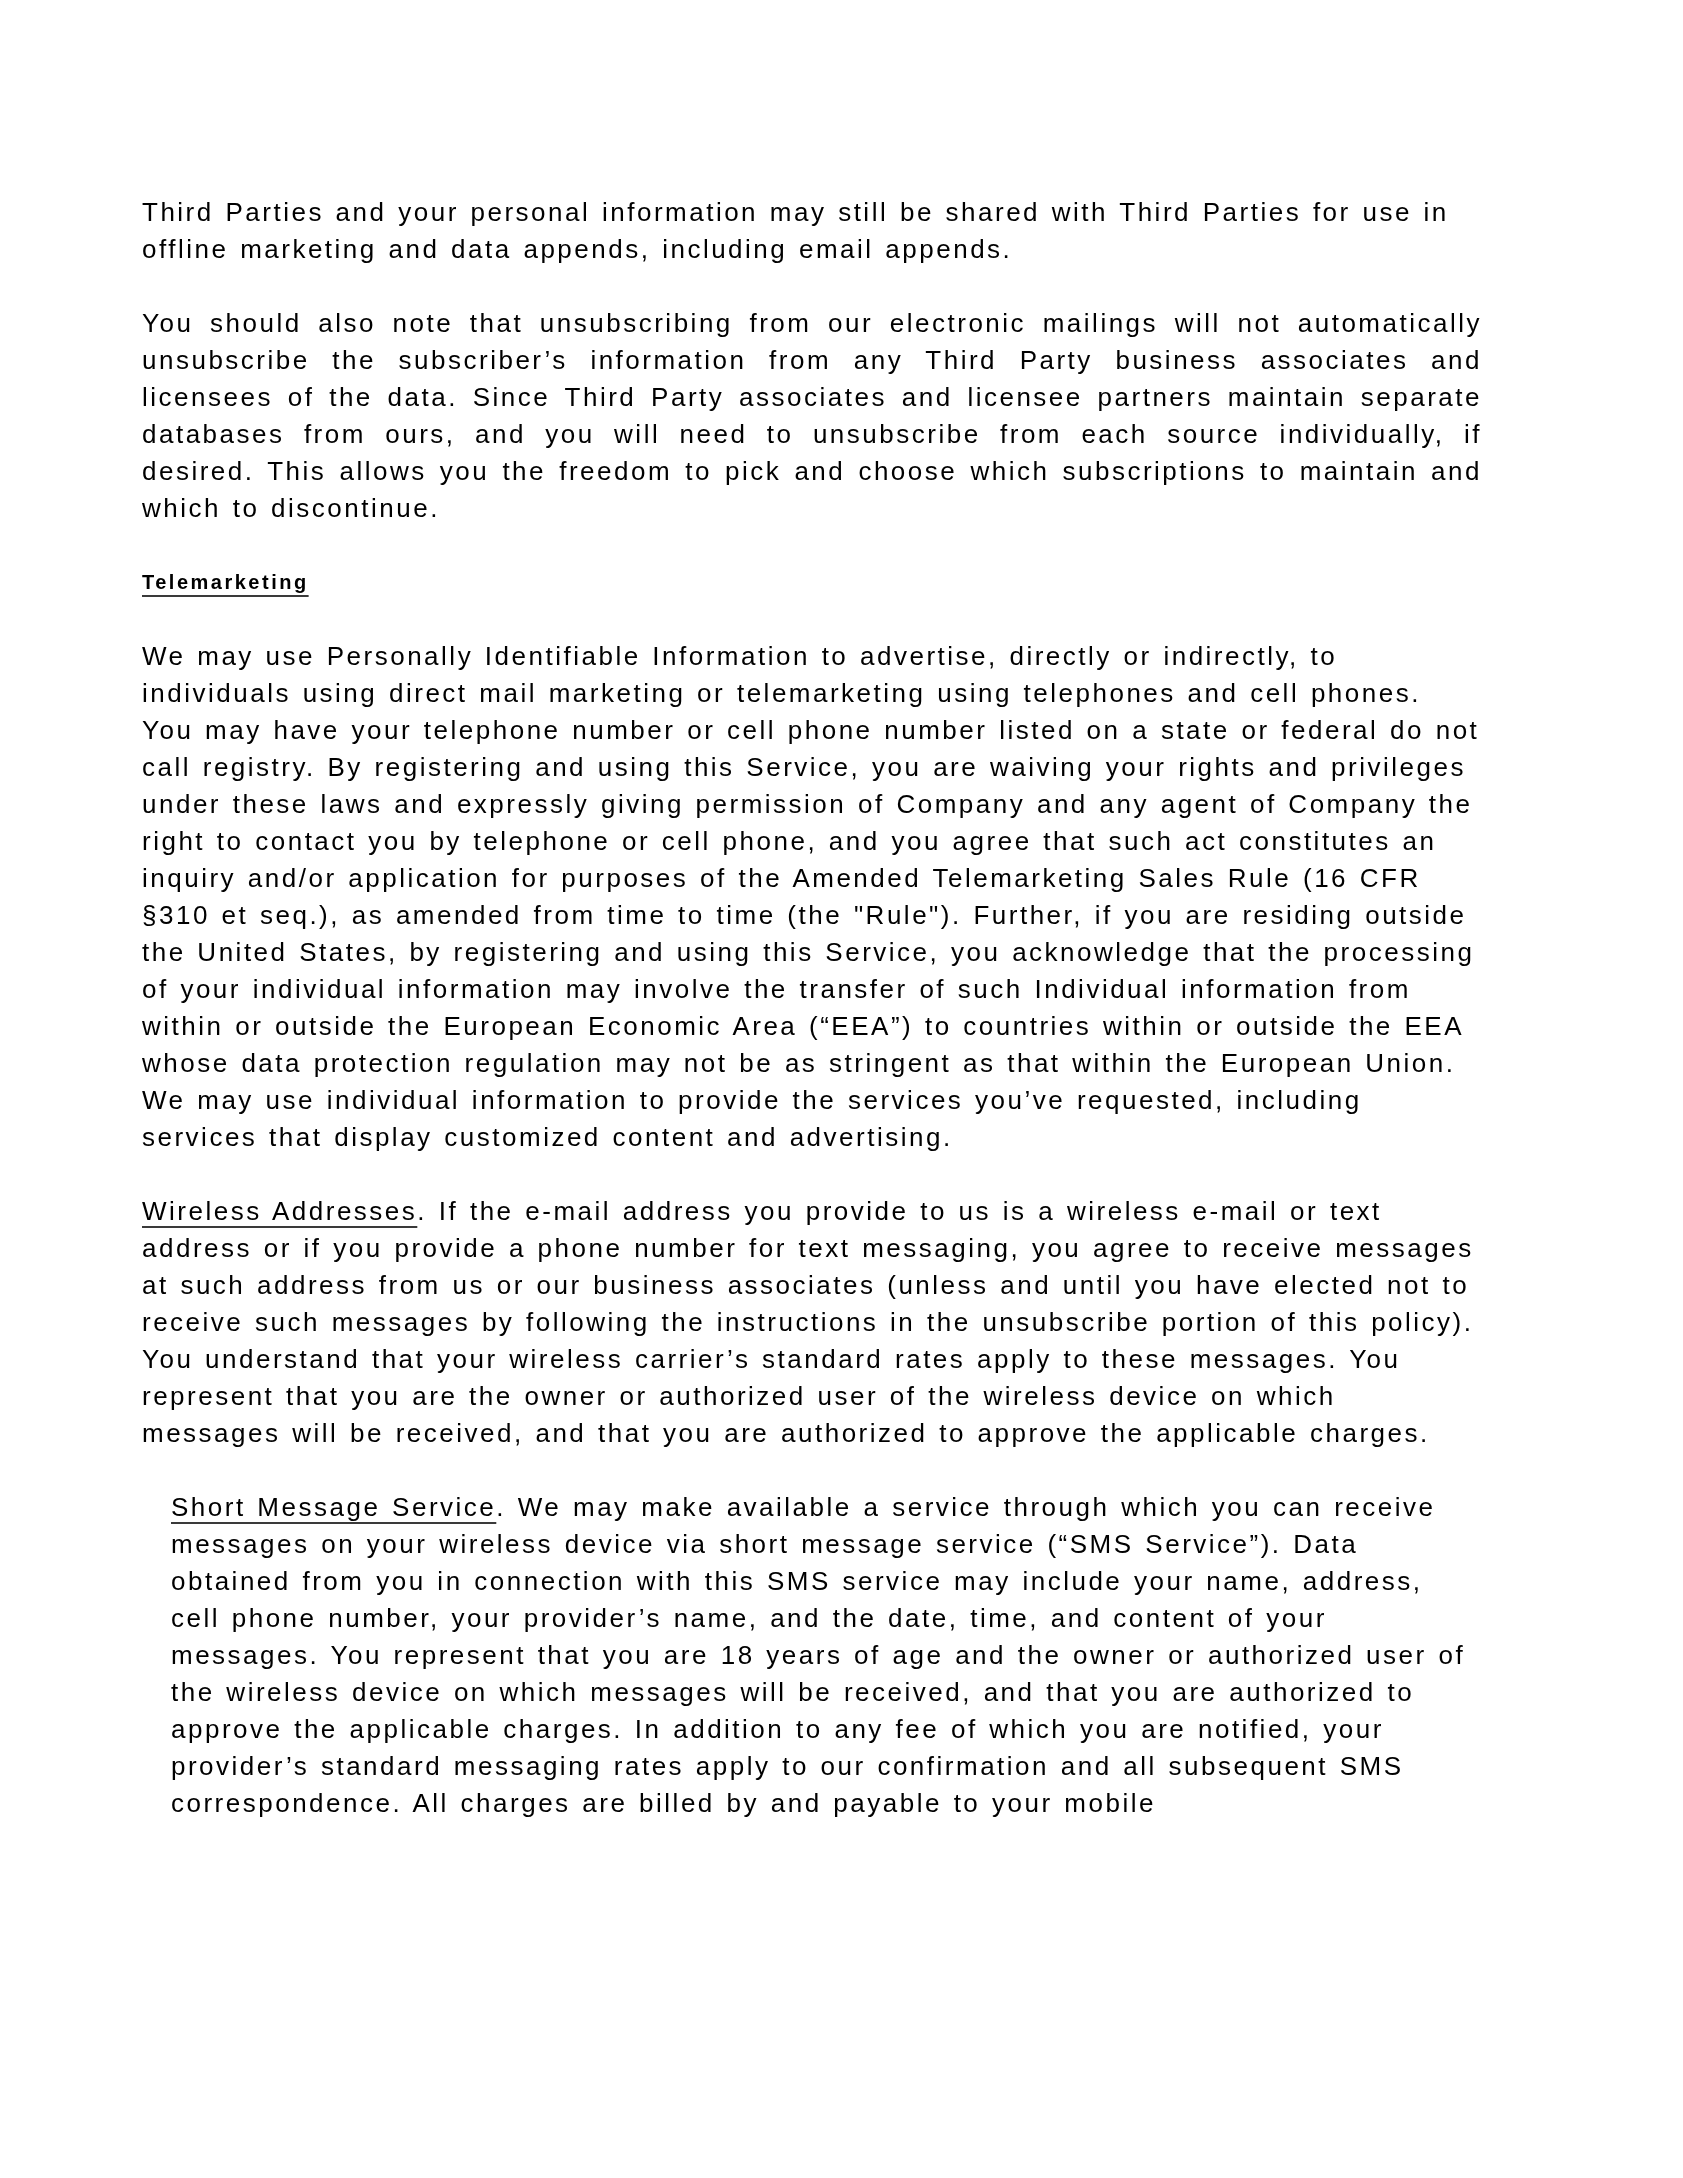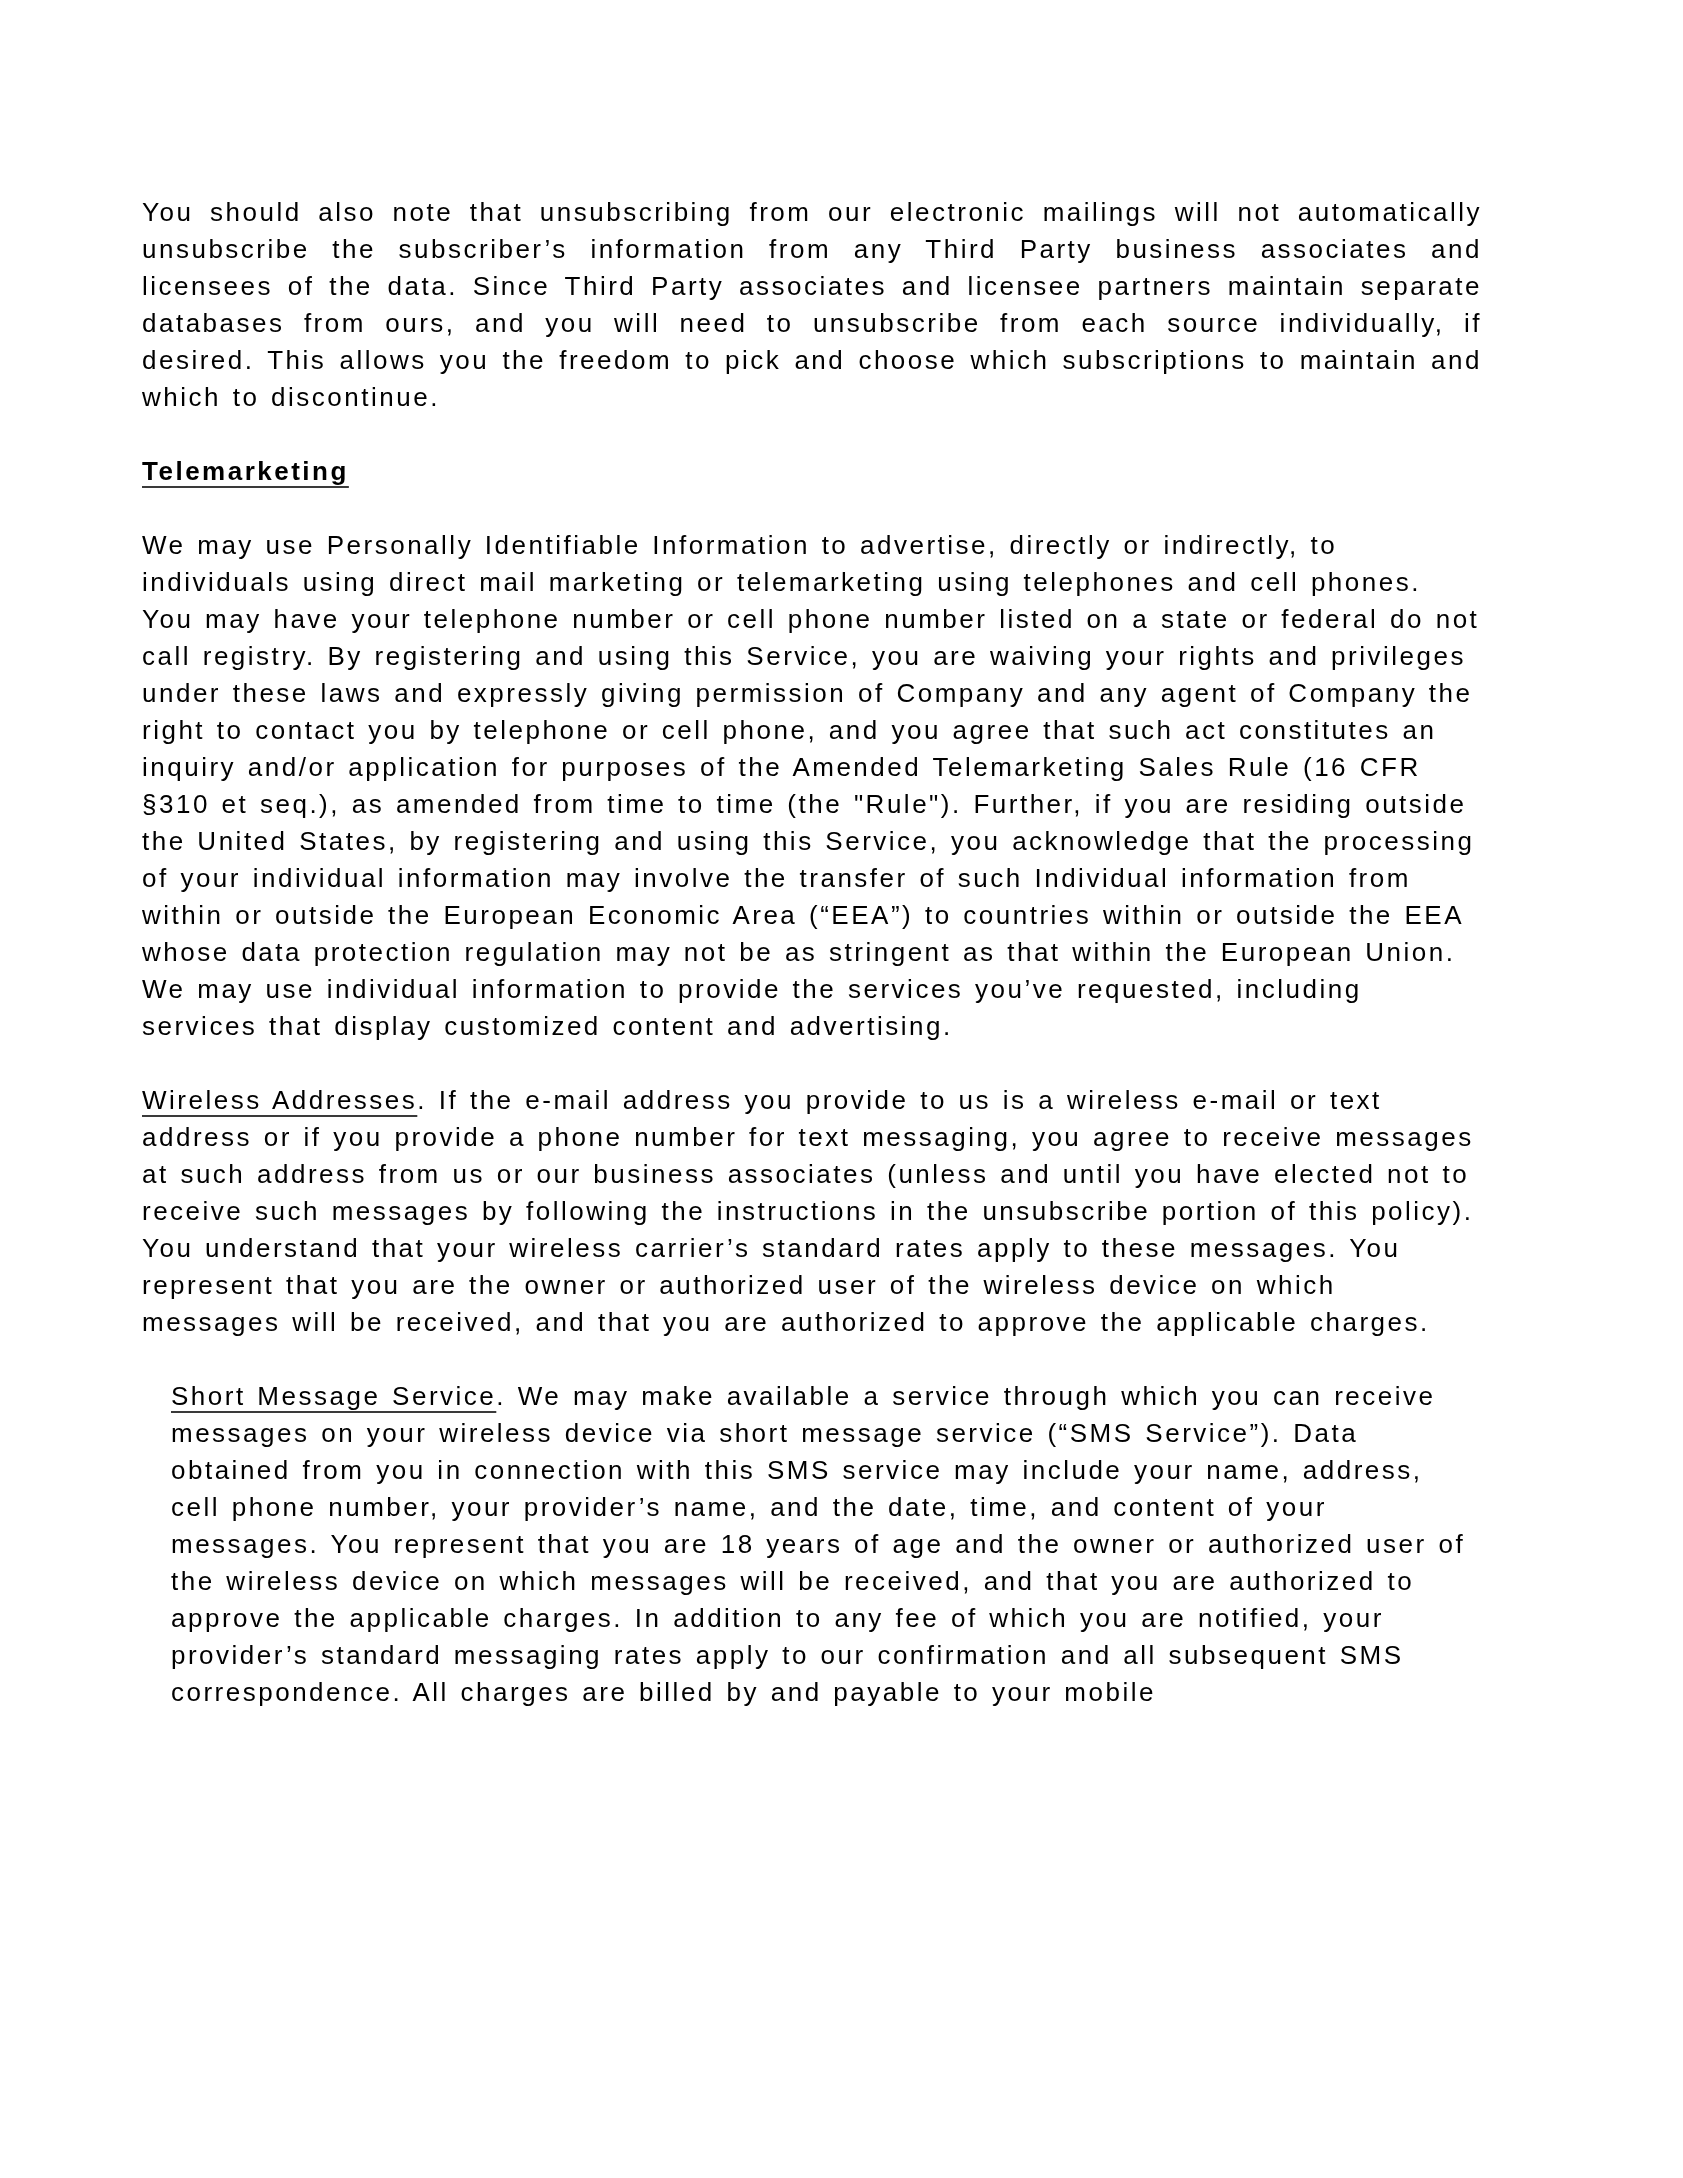--- a/index.html
+++ b/index.html
@@ -27,21 +27,21 @@
     word-spacing: 2px;
     text-align: left;
   }
   .para {
     margin: 0 0 37px 0;
   }
   .para.justify {
     text-align: justify;
   }
   .heading {
-    font-size: 26px;
+    font-size: 20px;
     line-height: 37px;
     font-weight: bold;
     margin: 0 0 37px 0;
   }
   .underline {
     text-decoration: underline;
     text-decoration-thickness: 2px;
     text-underline-offset: 6px;
     text-decoration-color: #3a3a3a;
   }
@@ -52,20 +52,21 @@
     margin-bottom: 0;
     margin-left: 29px;
   }
 </style>
 </head>
 <body>
 
 <main class="page">
   <section class="content">
 
+    <p class="para">Third Parties and your personal information may still be shared with Third Parties for use in offline marketing and data appends, including email appends.</p>
 
     <p class="para justify">You should also note that unsubscribing from our electronic mailings will not automatically unsubscribe the subscriber’s information from any Third Party business associates and licensees of the data. Since Third Party associates and licensee partners maintain separate databases from ours, and you will need to unsubscribe from each source individually, if desired. This allows you the freedom to pick and choose which subscriptions to maintain and which to discontinue.</p>
 
     <h2 class="heading"><span class="underline">Telemarketing</span></h2>
 
     <p class="para">We may use Personally Identifiable Information to advertise, directly or indirectly, to individuals using direct mail marketing or telemarketing using telephones and cell phones. You may have your telephone number or cell phone number listed on a state or federal do not call registry. By registering and using this Service, you are waiving your rights and privileges under these laws and expressly giving permission of Company and any agent of Company the right to contact you by telephone or cell phone, and you agree that such act constitutes an inquiry and/or application for purposes of the Amended Telemarketing Sales Rule (16 CFR §310 et seq.), as amended from time to time (the "Rule"). Further, if you are residing outside the United States, by registering and using this Service, you acknowledge that the processing of your individual information may involve the transfer of such Individual information from within or outside the European Economic Area (“EEA”) to countries within or outside the EEA whose data protection regulation may not be as stringent as that within the European Union. We may use individual information to provide the services you’ve requested, including services that display customized content and advertising.</p>
 
     <p class="para"><span class="lead"><span class="underline">Wireless Addresses</span><span>. </span></span><span>If the e-mail address you provide to us is a wireless e-mail or text address or if you provide a phone number for text messaging, you agree to receive messages at such address from us or our business associates (unless and until you have elected not to receive such messages by following the instructions in the unsubscribe portion of this policy). You understand that your wireless carrier’s standard rates apply to these messages. You represent that you are the owner or authorized user of the wireless device on which messages will be received, and that you are authorized to approve the applicable charges.</span></p>
 
     <p class="para"><span class="lead"><span class="underline">Short Message Service</span><span>. </span></span><span>We may make available a service through which you can receive messages on your wireless device via short message service (“SMS Service”). Data obtained from you in connection with this SMS service may include your name, address, cell phone number, your provider’s name, and the date, time, and content of your messages. You represent that you are 18 years of age and the owner or authorized user of the wireless device on which messages will be received, and that you are authorized to approve the applicable charges. In addition to any fee of which you are notified, your provider’s standard messaging rates apply to our confirmation and all subsequent SMS correspondence. All charges are billed by and payable to your mobile</span></p>

